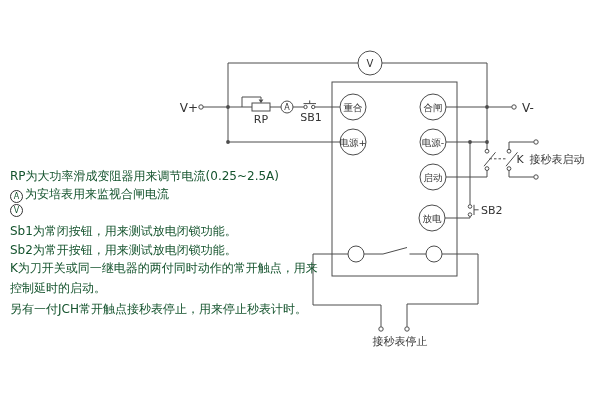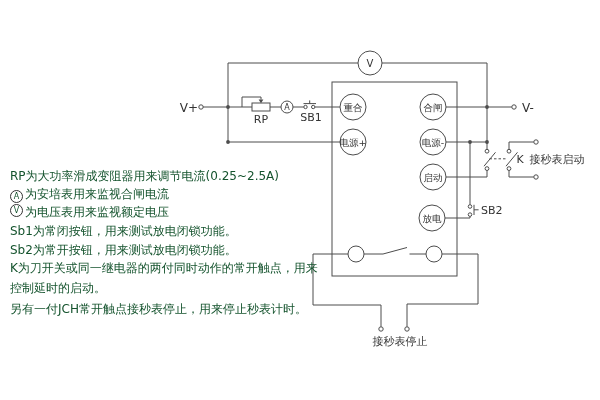--- a/index.html
+++ b/index.html
@@ -162,21 +162,20 @@
   <div id="notes">
     <div class="note-line" style="top:167px">
       <span>RP为大功率滑成变阻器用来调节电流(0.25~2.5A)</span>
     </div>
     <div class="note-line" style="top:185px">
       <span class="note-icon">A</span>
       <span>为安培表用来监视合闸电流</span>
     </div>
     <div class="note-line" style="top:203px">
       <span class="note-icon raised">V</span>
-      <span>为电压表用来监视额定电压</span>
     </div>
     <div class="note-line" style="top:222px">
       <span>Sb1为常闭按钮，用来测试放电闭锁功能。</span>
     </div>
     <div class="note-line" style="top:241px">
       <span>Sb2为常开按钮，用来测试放电闭锁功能。</span>
     </div>
     <div class="note-line" style="top:259px">
       <span>K为刀开关或同一继电器的两付同时动作的常开触点，用来</span>
     </div>

